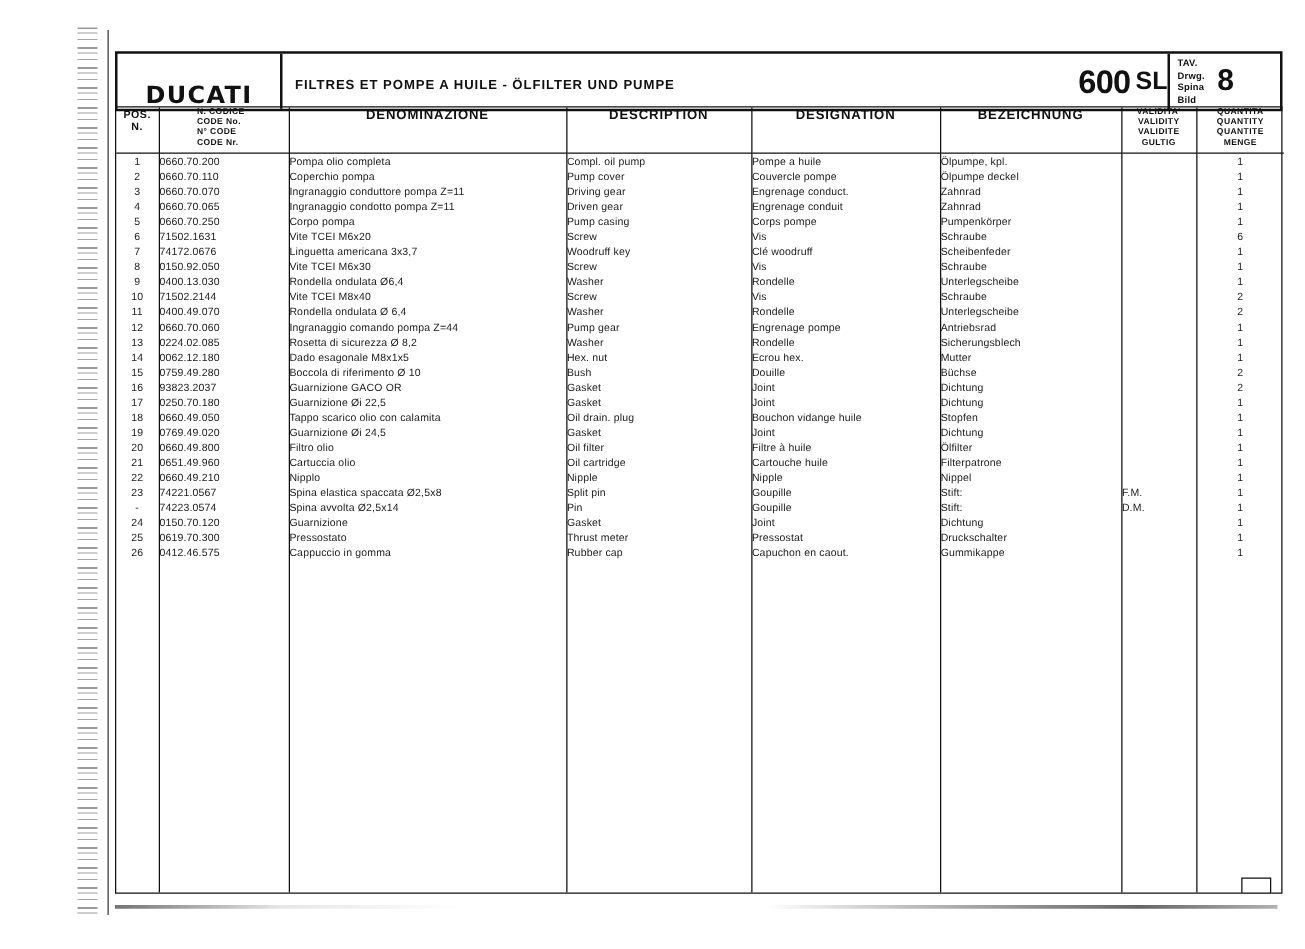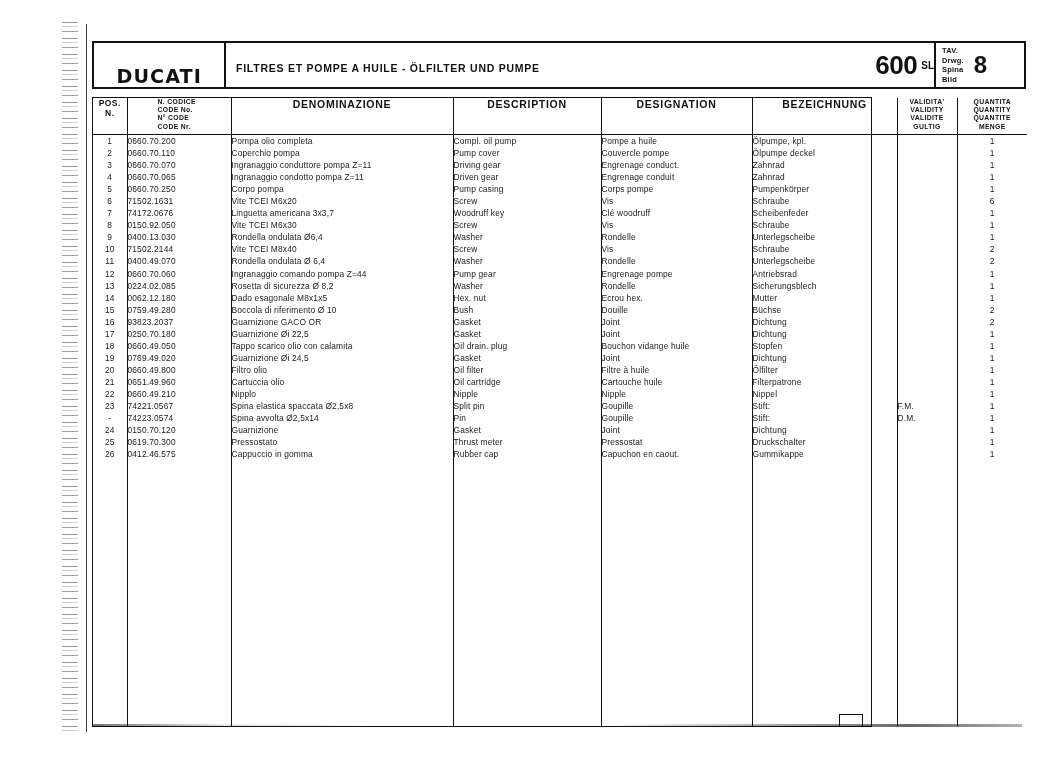--- a/index.html
+++ b/index.html
@@ -99,21 +99,21 @@
     display: flex;
     align-items: center;
     justify-content: flex-end;
   }
   #model-number {
     font-size: 26px;
     font-weight: 700;
     letter-spacing: -.5px;
   }
   #model-suffix {
-    font-size: 10px;
+    font-size: 20px;
     font-weight: 700;
     margin-left: 4px;
     text-align: center;
   }
   #tav-cell {
     width: 82px;
     border-left: 2px solid #111;
     display: flex;
     align-items: center;
     padding-left: 6px;
@@ -126,22 +126,22 @@
   }
   #tav-number {
     font-size: 24px;
     font-weight: 700;
     margin-left: 10px;
   }
 
   
   #table-frame {
     position: absolute;
-    left: 0; top: 56px;
-    width: 780px;
+    left: 0; top: 44px;
+    width: 934px;
     height: 630px;
     border: 1.5px solid #111;
     box-sizing: border-box;
   }
   table.parts {
     width: 100%;
     height: 100%;
     border-collapse: collapse;
     table-layout: fixed;
   }

